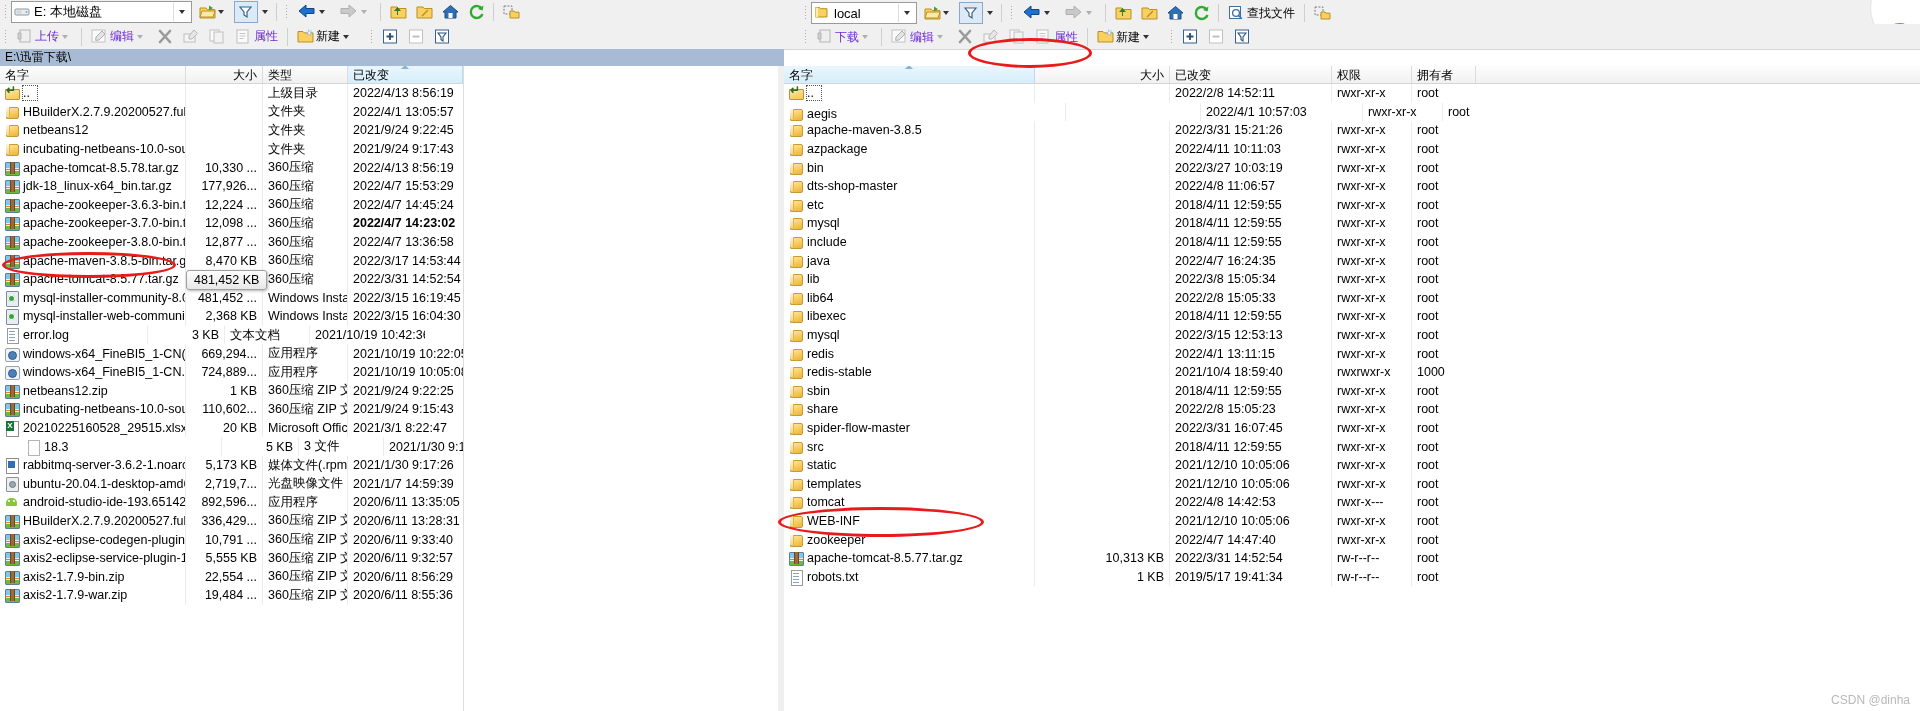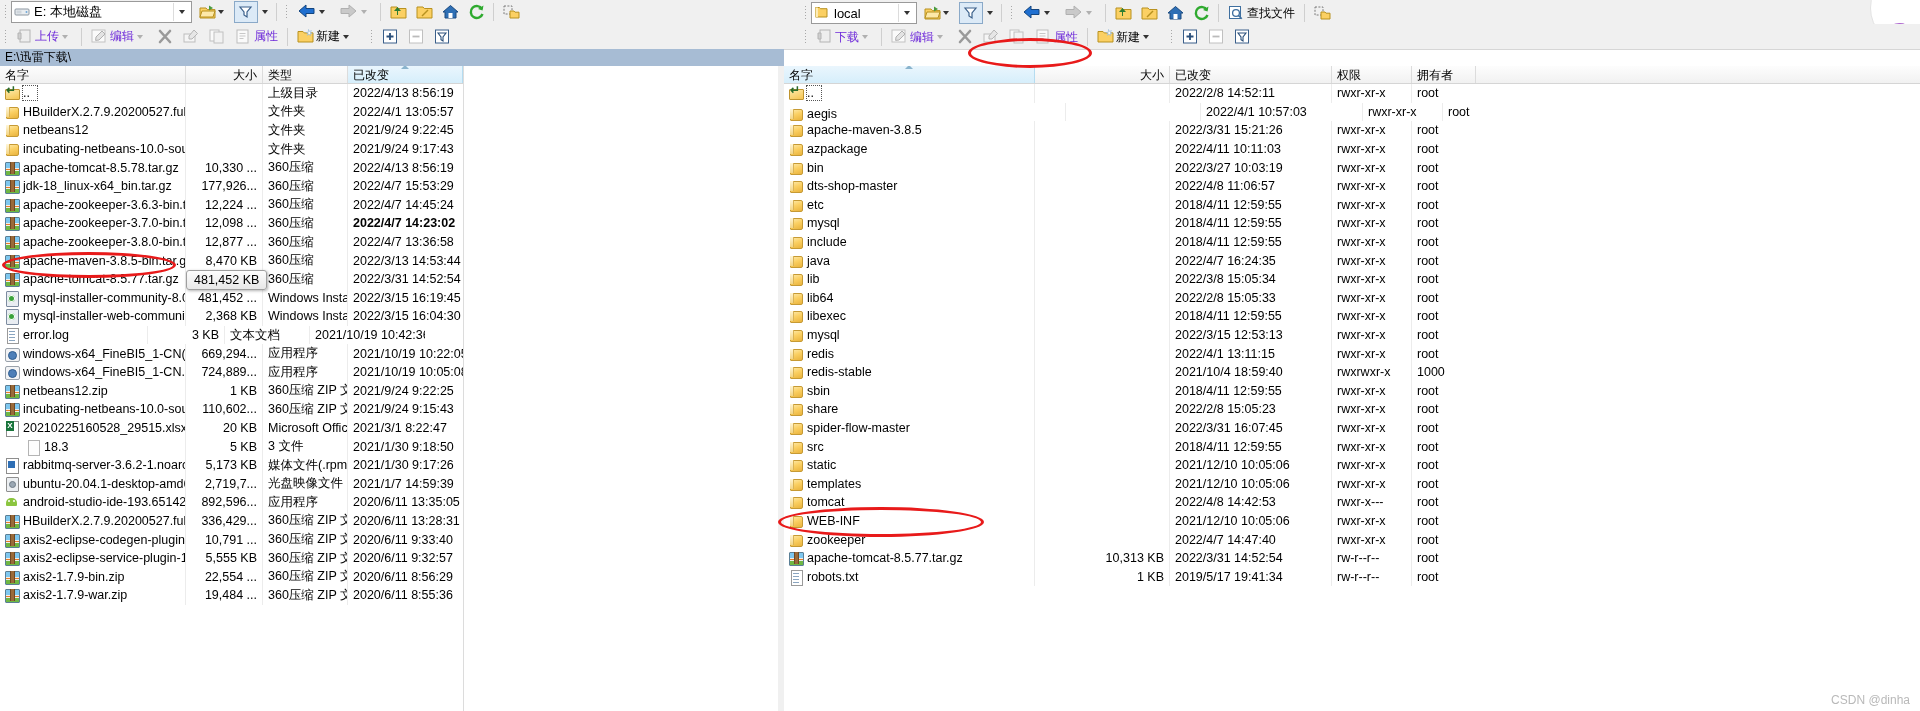--- a/index.html
+++ b/index.html
@@ -806,21 +806,21 @@
           <div class="cell cellsep" style="width: 85px;">360压缩</div>
           <div class="cell" style="width: 115px;">2022/4/7  13:36:58</div>
         </div>
         <div class="row">
           <div class="cell name cellsep" style="width: 186px;">
             <span class="fic zipic"></span>
             <span class="nm">apache-maven-3.8.5-bin.tar.gz</span>
           </div>
           <div class="cell num cellsep" style="width: 77px;">8,470 KB</div>
           <div class="cell cellsep" style="width: 85px;">360压缩</div>
-          <div class="cell" style="width: 115px;">2022/3/13  14:53:44</div>
+          <div class="cell" style="width: 115px;">2022/3/17  14:53:44</div>
         </div>
         <div class="row">
           <div class="cell name cellsep" style="width: 186px;">
             <span class="fic zipic"></span>
             <span class="nm">apache-tomcat-8.5.77.tar.gz</span>
           </div>
           <div class="cell num cellsep" style="width: 77px;">10,313 ...</div>
           <div class="cell cellsep" style="width: 85px;">360压缩</div>
           <div class="cell" style="width: 115px;">2022/3/31  14:52:54</div>
         </div>
@@ -890,21 +890,21 @@
         <div class="row">
           <div class="cell name cellsep" style="width: 186px;">
             <span class="fic xlsic"></span>
             <span class="nm">20210225160528_29515.xlsx</span>
           </div>
           <div class="cell num cellsep" style="width: 77px;">20 KB</div>
           <div class="cell cellsep" style="width: 85px;">Microsoft Office...</div>
           <div class="cell" style="width: 115px;">2021/3/1  8:22:47</div>
         </div>
         <div class="row">
-          <div class="cell name cellsep" style="width: 186px; padding-left: 25px;">
+          <div class="cell name cellsep" style="width: 222px; padding-left: 25px;">
             <span class="fic plainic"></span>
             <span class="nm">18.3</span>
           </div>
           <div class="cell num cellsep" style="width: 77px;">5 KB</div>
           <div class="cell cellsep" style="width: 85px;">3 文件</div>
           <div class="cell" style="width: 115px;">2021/1/30  9:18:50</div>
         </div>
         <div class="row">
           <div class="cell name cellsep" style="width: 186px;">
             <span class="fic rpmic"></span>

